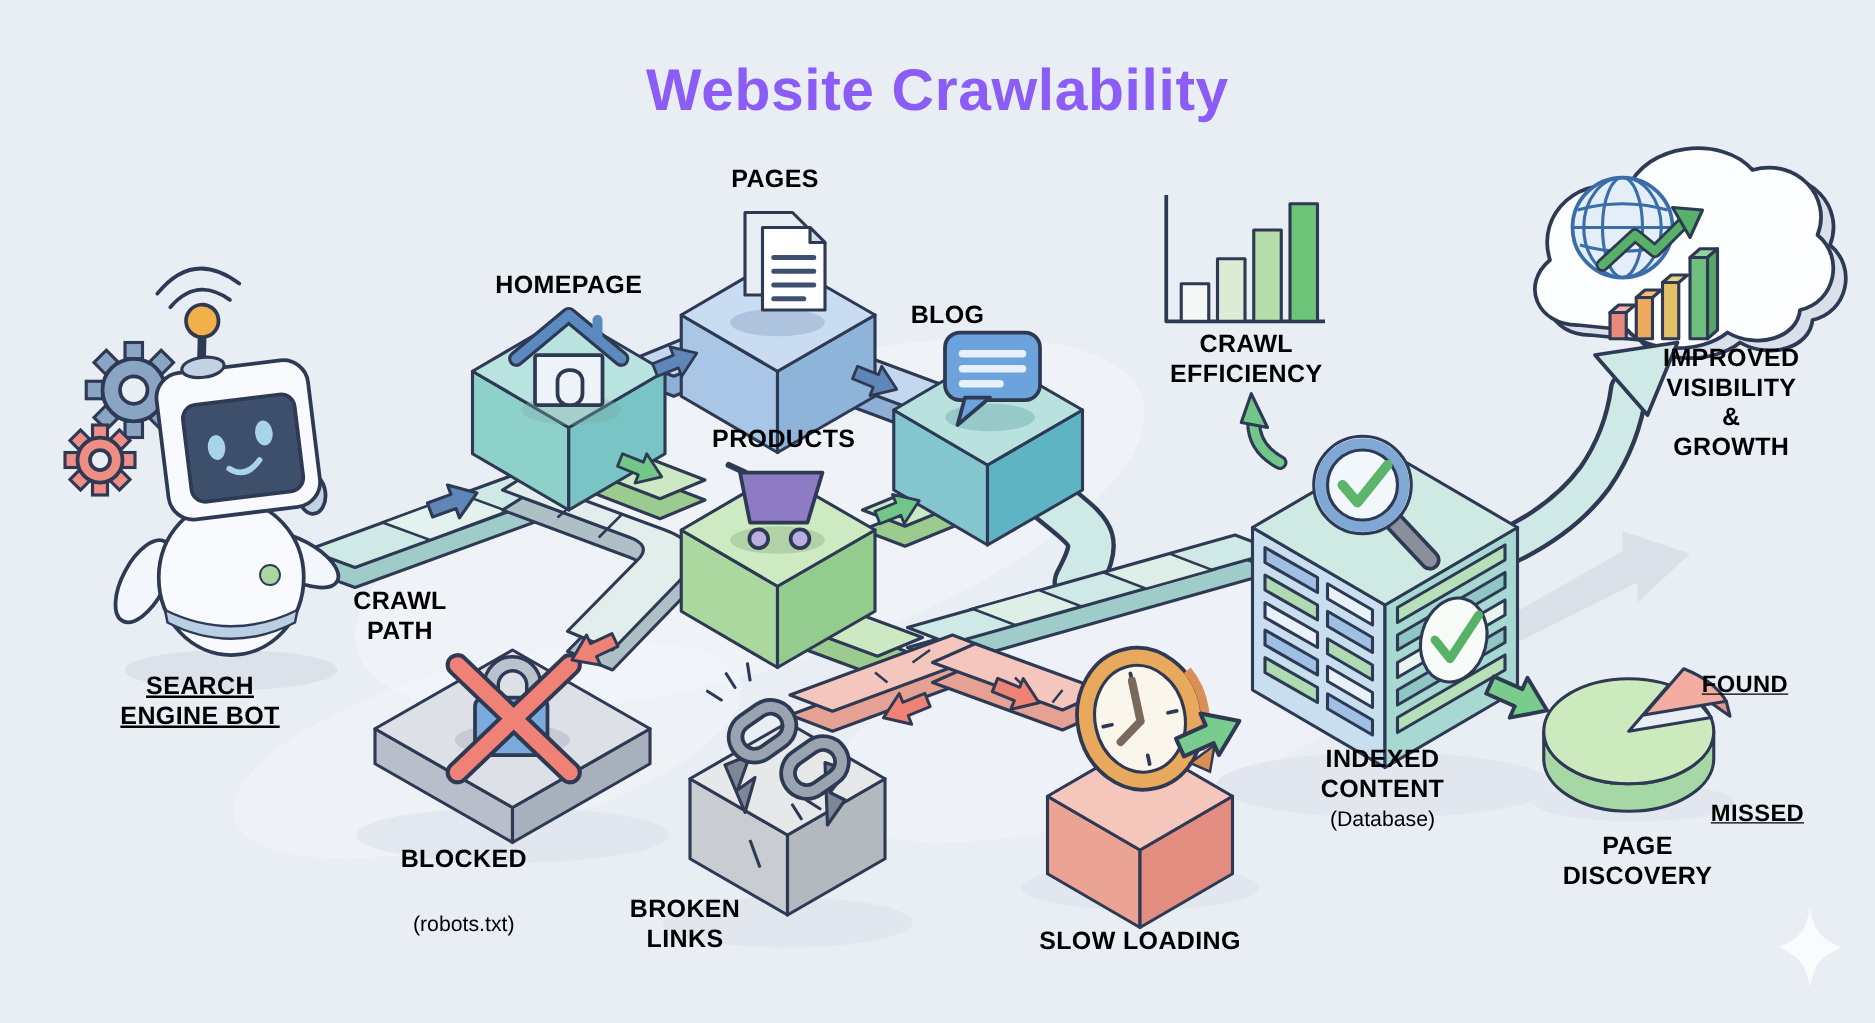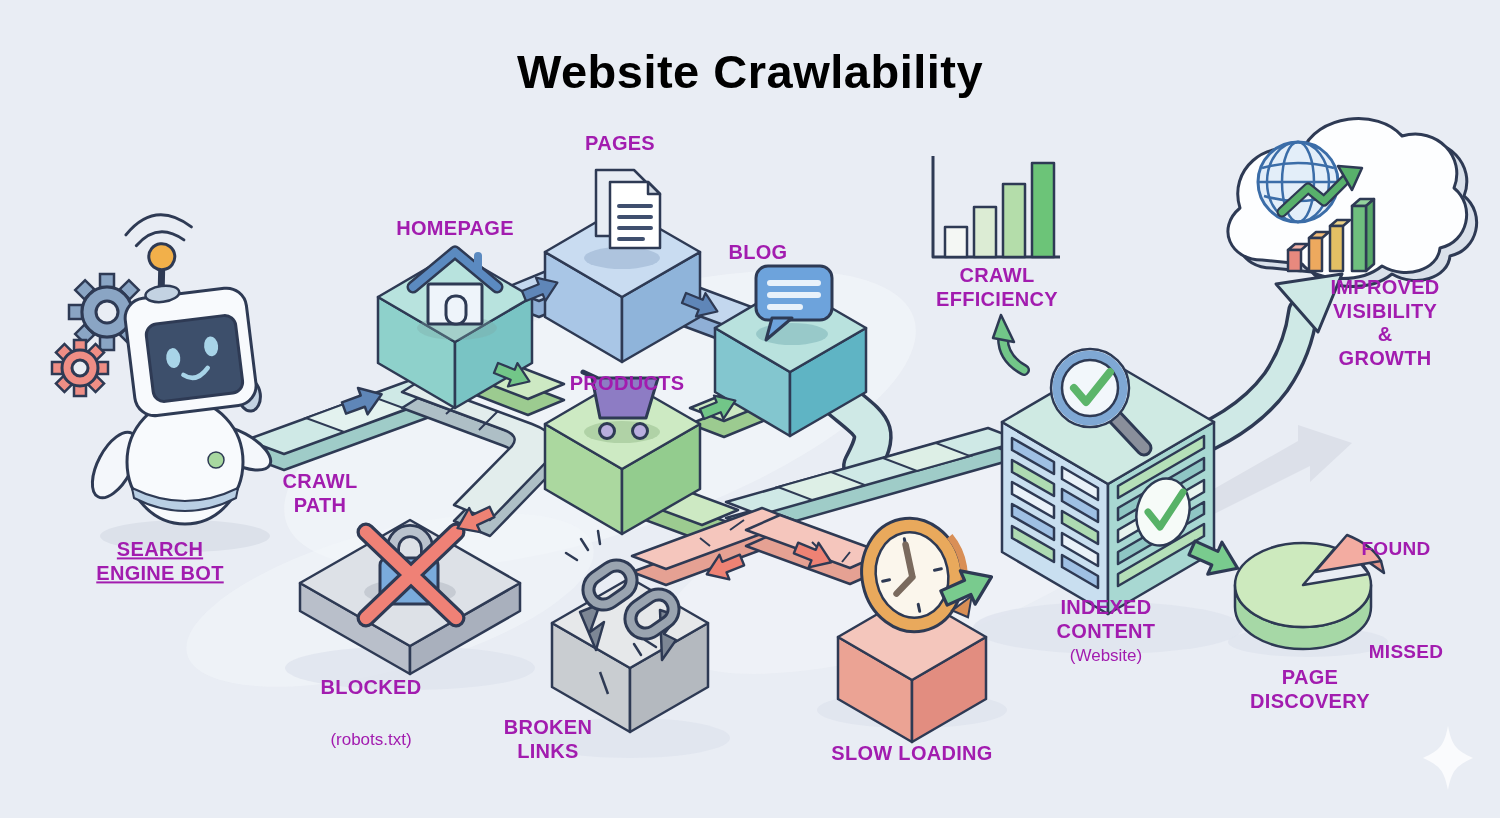--- a/index.html
+++ b/index.html
@@ -1,25 +1,25 @@
 <!DOCTYPE html>
 <html><head>
 <meta charset="utf-8">
 <style>
   html,body{margin:0;padding:0;background:#e9edf4;}
   .stage{position:relative;width:1500px;height:818px;background:#e9edf4;overflow:hidden;
          font-family:"Liberation Sans",sans-serif;}
   .stage svg{position:absolute;left:0;top:0;}
   .lbl{position:absolute;transform:translate(-50%,-50%);text-align:center;
-       font-weight:bold;color:#a21caf;font-size:20px;line-height:1.18;
+       font-weight:bold;color:#000000;font-size:20px;line-height:1.18;
        white-space:pre-line;letter-spacing:.3px;}
   .sub{font-weight:normal;font-size:17px;letter-spacing:0;}
-  .small{font-size:19px;}
+  .small{font-size:19px;text-decoration:underline;}
   .title{position:absolute;left:750px;top:44px;transform:translateX(-50%);
-         font-size:47px;font-weight:bold;color:#000000;letter-spacing:.5px;white-space:nowrap;}
+         font-size:47px;font-weight:bold;color:#8b5cf6;letter-spacing:.5px;white-space:nowrap;}
   .o{stroke:#2e3a54;stroke-width:2.5;stroke-linejoin:round;}
   .o3{stroke:#2e3a54;stroke-width:3;stroke-linejoin:round;}
   .nf{fill:none;}
 </style>
 </head>
 <body>
 
 <div class="stage">
 
 <svg width="1500" height="818" viewBox="0 0 1500 818">
@@ -371,30 +371,30 @@
 </svg>
 
 <div class="title">Website Crawlability</div>
 
 <div class="lbl" style="left:160px;top:562px;text-decoration:underline;">SEARCH
 ENGINE BOT</div>
 <div class="lbl" style="left:320px;top:494px;">CRAWL
 PATH</div>
 <div class="lbl" style="left:455px;top:229px;">HOMEPAGE</div>
 <div class="lbl" style="left:620px;top:144px;">PAGES</div>
-<div class="lbl" style="left:627px;top:352px;margin-top:32px;">PRODUCTS</div>
+<div class="lbl" style="left:627px;top:352px;">PRODUCTS</div>
 <div class="lbl" style="left:758px;top:253px;">BLOG</div>
 <div class="lbl" style="left:371px;top:688px;">BLOCKED</div>
 <div class="lbl sub" style="left:371px;top:740px;">(robots.txt)</div>
 <div class="lbl" style="left:548px;top:740px;">BROKEN
 LINKS</div>
 <div class="lbl" style="left:912px;top:722px;margin-top:32px;">SLOW LOADING</div>
 <div class="lbl" style="left:1106px;top:620px;">INDEXED
 CONTENT</div>
-<div class="lbl sub" style="left:1106px;top:656px;">(Website)</div>
+<div class="lbl sub" style="left:1106px;top:656px;">(Database)</div>
 <div class="lbl" style="left:997px;top:288px;">CRAWL
 EFFICIENCY</div>
 <div class="lbl" style="left:1310px;top:690px;">PAGE
 DISCOVERY</div>
 <div class="lbl" style="left:1385px;top:323px;">IMPROVED
 VISIBILITY &amp;
 GROWTH</div>
 <div class="lbl small" style="left:1396px;top:549px;">FOUND</div>
 <div class="lbl small" style="left:1406px;top:652px;">MISSED</div>
 

